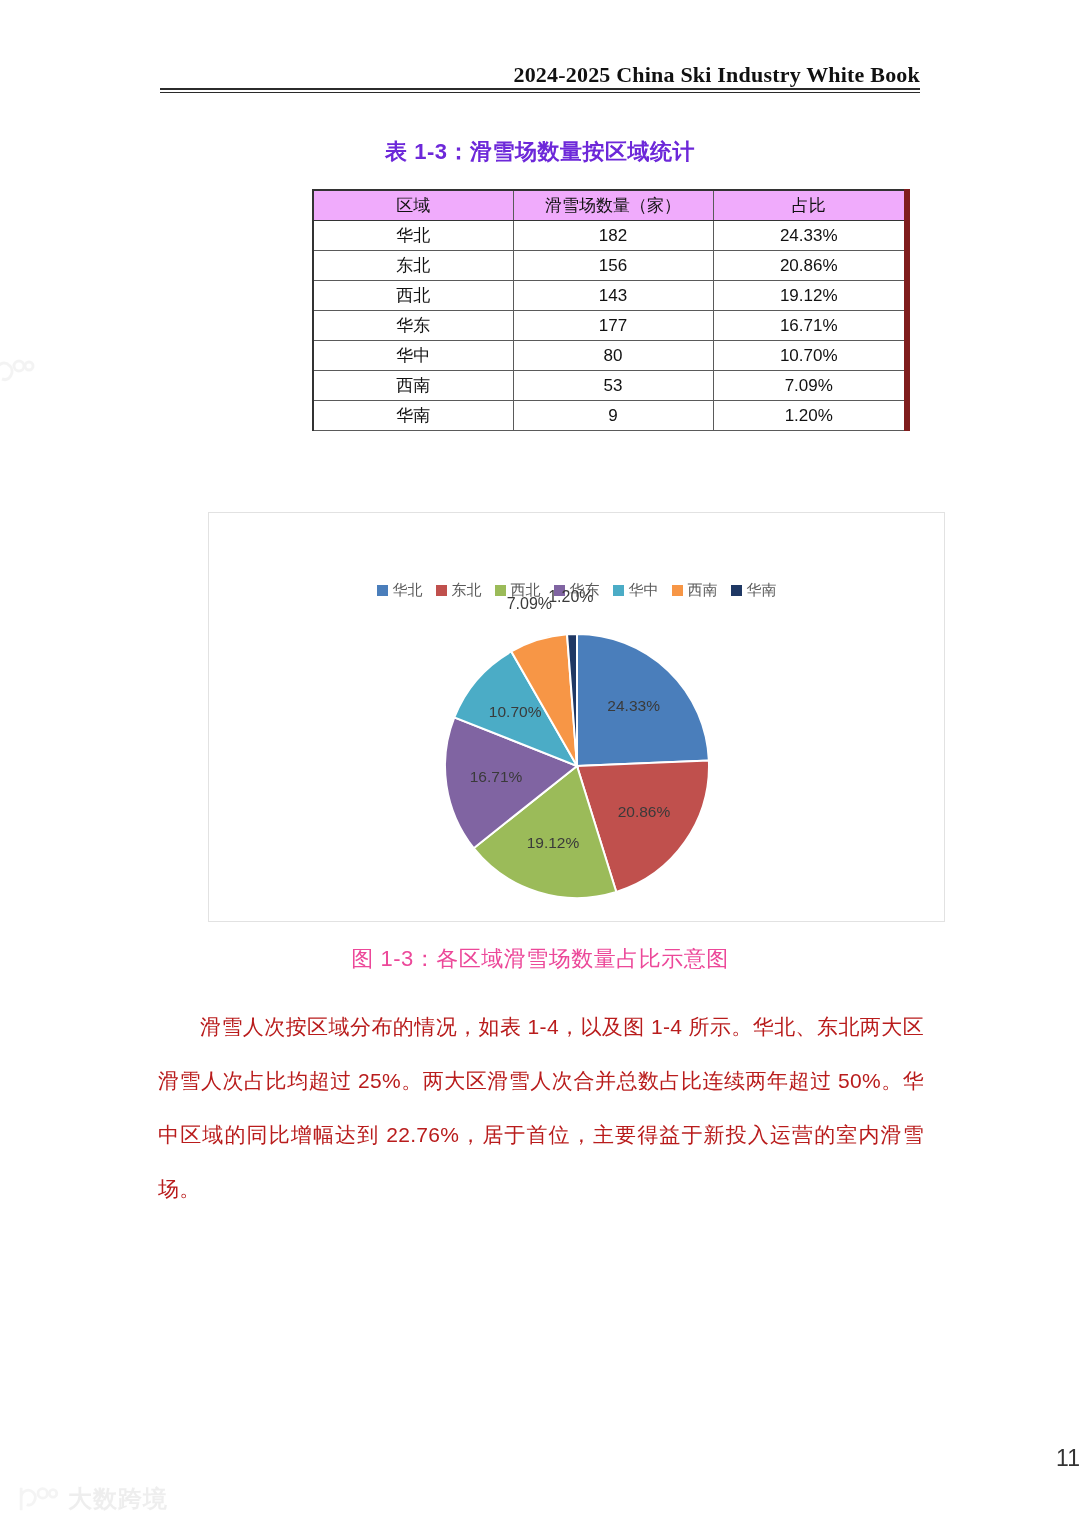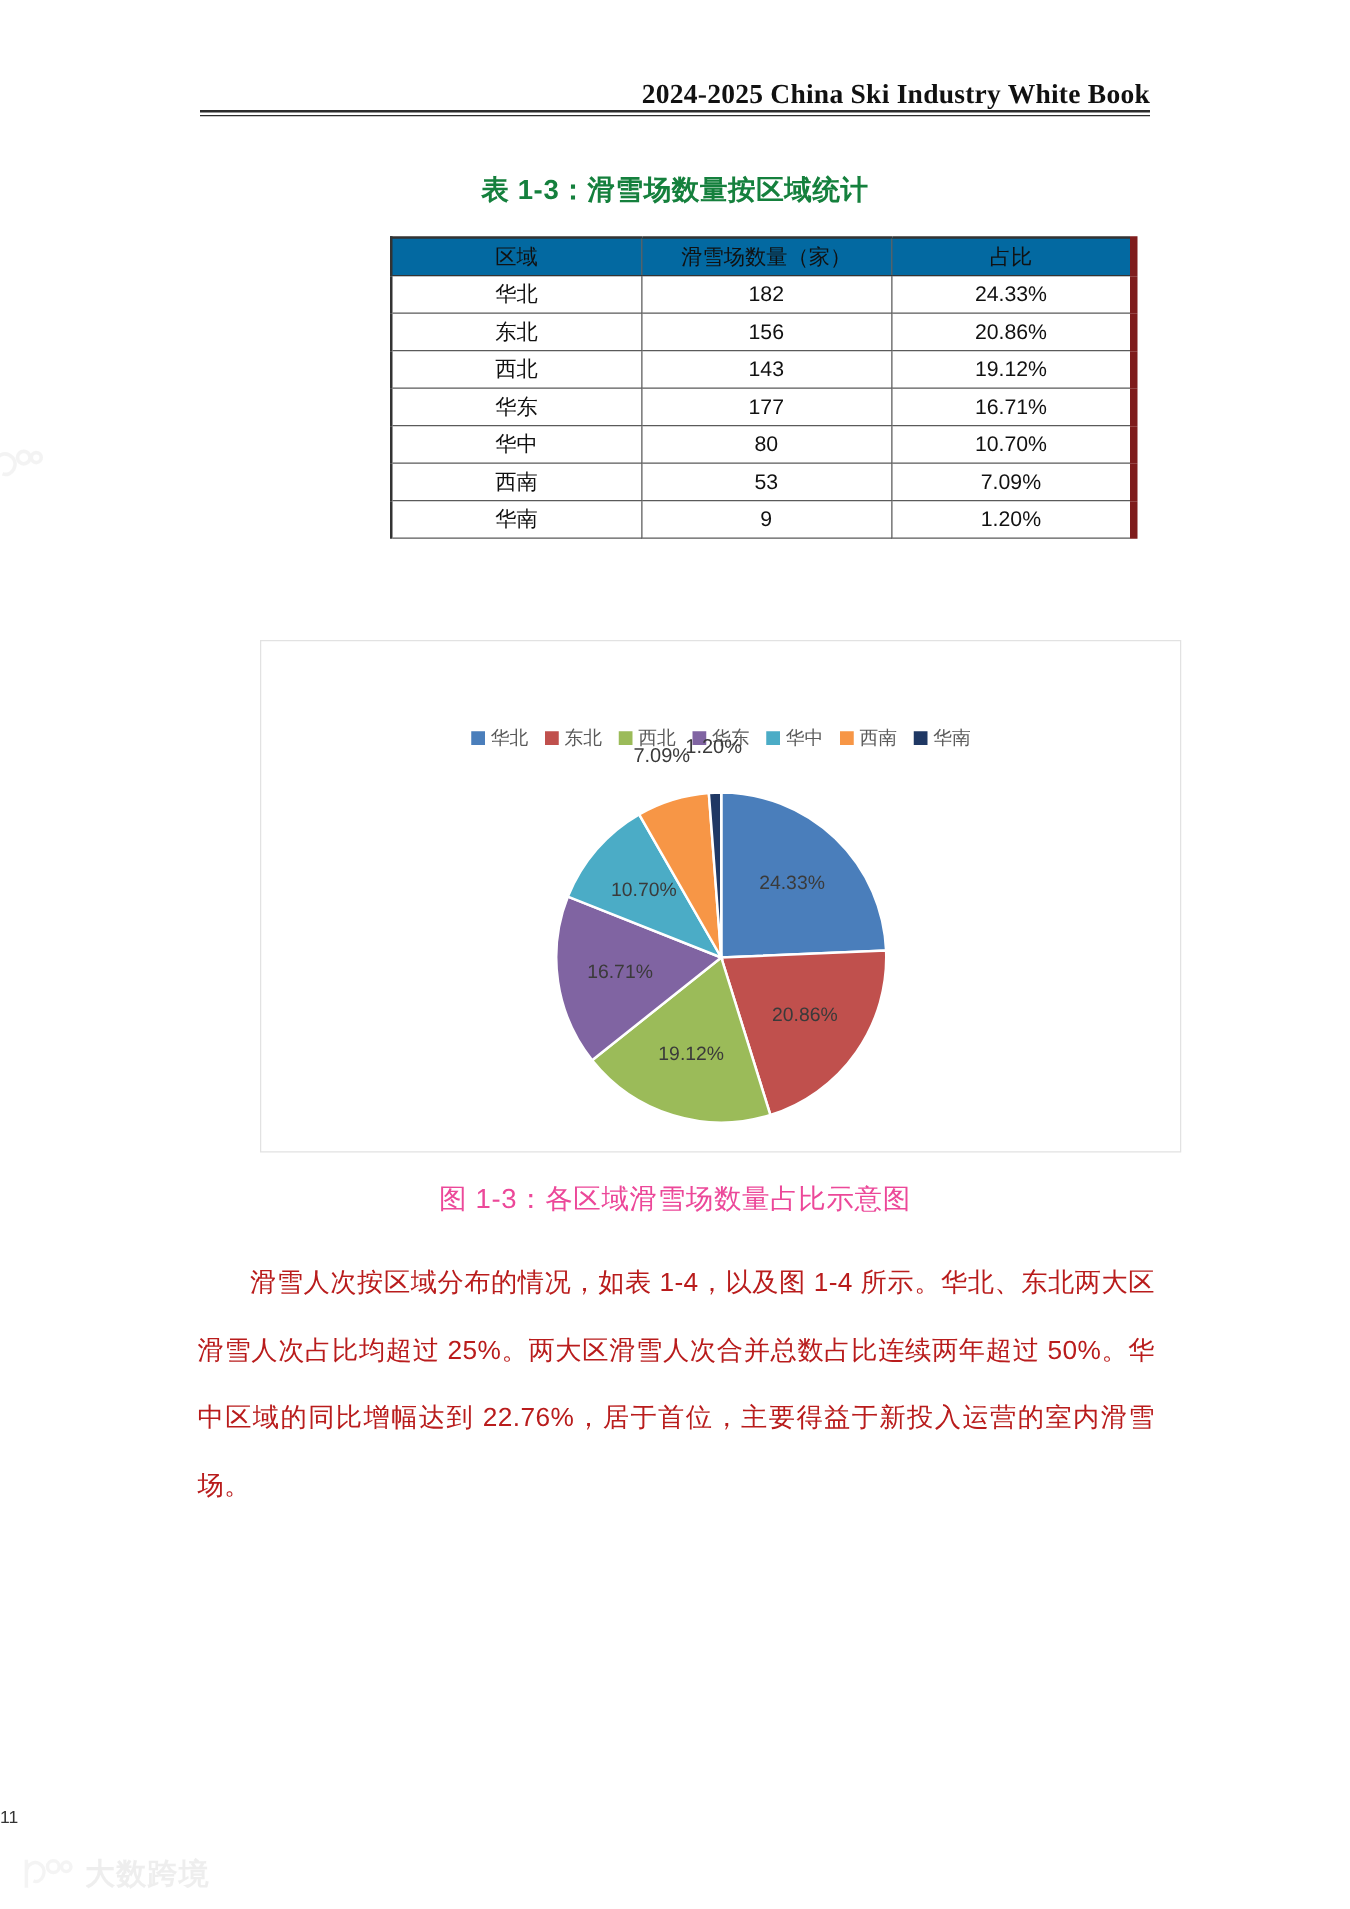--- a/index.html
+++ b/index.html
@@ -48,21 +48,21 @@
   
   .table-caption {
     position: absolute;
     left: 0;
     top: 137px;
     width: 1080px;
     text-align: center;
     font-size: 22px;
     font-weight: bold;
     letter-spacing: 0.5px;
-    color: #15803d;
+    color: #6d28d9;
   }
 
   
   .data-table {
     position: absolute;
     left: 312px;
     top: 189px;
     width: 594px;
     border-collapse: collapse;
     table-layout: fixed;
@@ -77,21 +77,21 @@
     border: 1px solid #5a5a5a;
     height: 29px;
     text-align: center;
     vertical-align: middle;
     font-size: 17px;
     color: #111;
     padding: 0 4px;
     font-weight: normal;
   }
   .data-table thead th {
-    background: #0369a1;
+    background: #f0abfc;
     border-top: 2px solid #333;
     border-bottom: 1.5px solid #333;
   }
   .data-table tbody tr td { background: #ffffff; }
   .data-table tbody tr.total-row td {
     background: #c9c9c9;
     border-top: 1.5px solid #333;
     border-bottom: 2px solid #333;
   }
   .data-table th:first-child,
@@ -188,22 +188,22 @@
     text-indent: 2em;
     letter-spacing: 0.3px;
   }
 
   
   .page-number {
     position: absolute;
     left: 0;
     top: 1445px;
     width: 1080px;
-    text-align: left;
-    font-size: 14px;
+    text-align: right;
+    font-size: 23px;
     color: #333;
   }
 
   
   .watermark-left {
     position: absolute;
     left: -10px;
     top: 352px;
     width: 46px;
     height: 42px;

